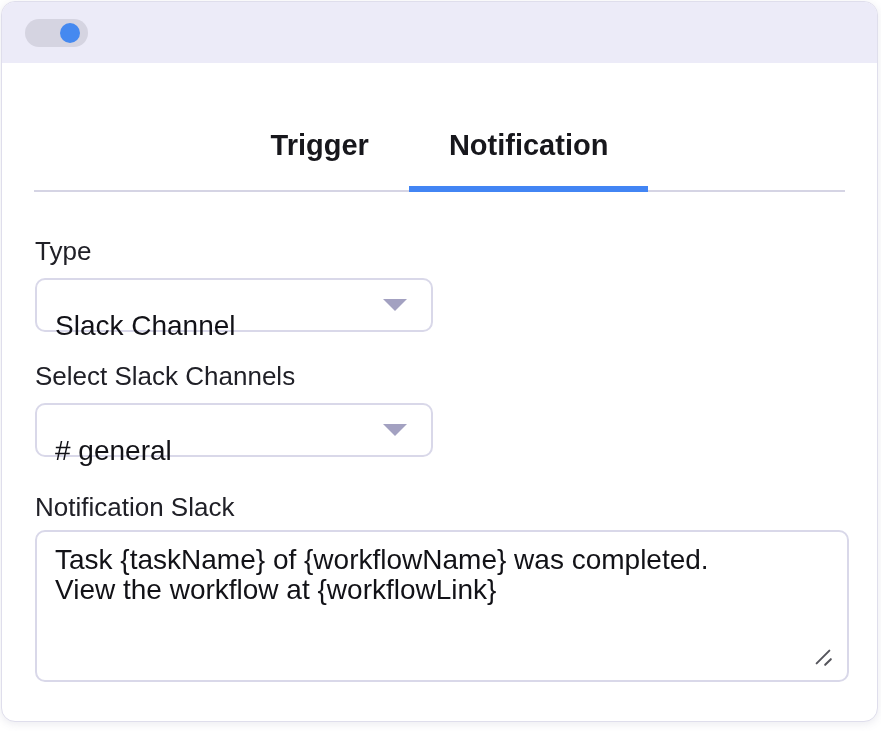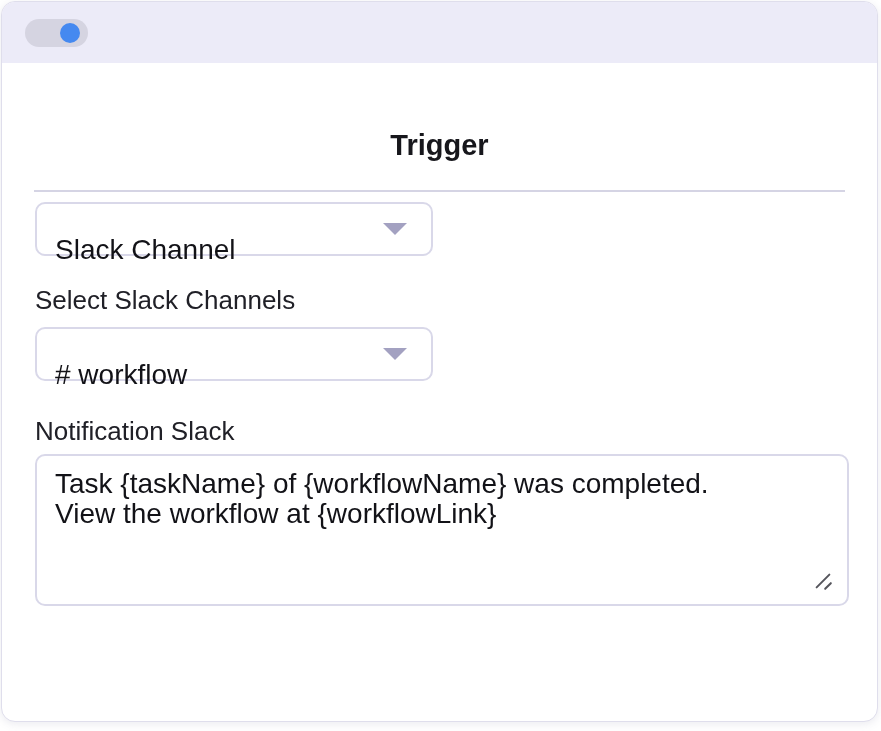--- a/index.html
+++ b/index.html
@@ -71,32 +71,34 @@
 <div class="card">
 
   <div class="card-header">
     <div class="toggle">
       <div class="toggle-knob"></div>
     </div>
   </div>
 
   <div class="tabs-row">
     <div class="tab">Trigger</div>
+    <div class="tab active">Notification</div>
   </div>
 
   <div class="content">
 
+    <div class="field-label label-type">Type</div>
     <div class="select-box">
       <span class="select-value">Slack Channel</span>
       <span class="caret"></span>
     </div>
 
     <div class="field-label label-channels">Select Slack Channels</div>
     <div class="select-box">
-      <span class="select-value"># workflow</span>
+      <span class="select-value"># general</span>
       <span class="caret"></span>
     </div>
 
     <div class="field-label label-text">Notification Slack</div>
     <div class="textarea-wrap">
       <textarea class="note" spellcheck="false" style="">Task {taskName} of {workflowName} was completed. 
 View the workflow at {workflowLink}</textarea>
       <div class="resize-handle">
         <span></span>
           <span></span>

